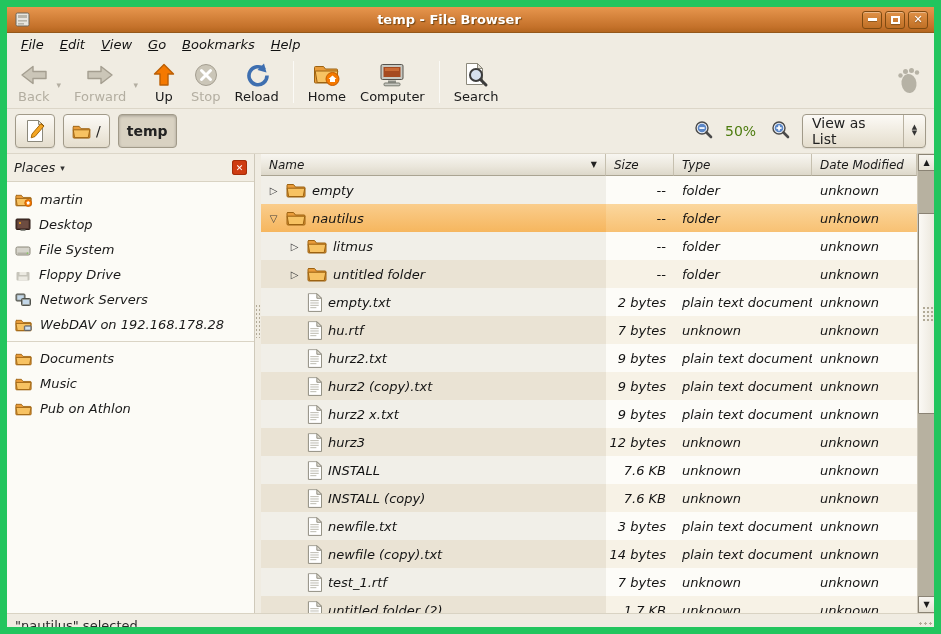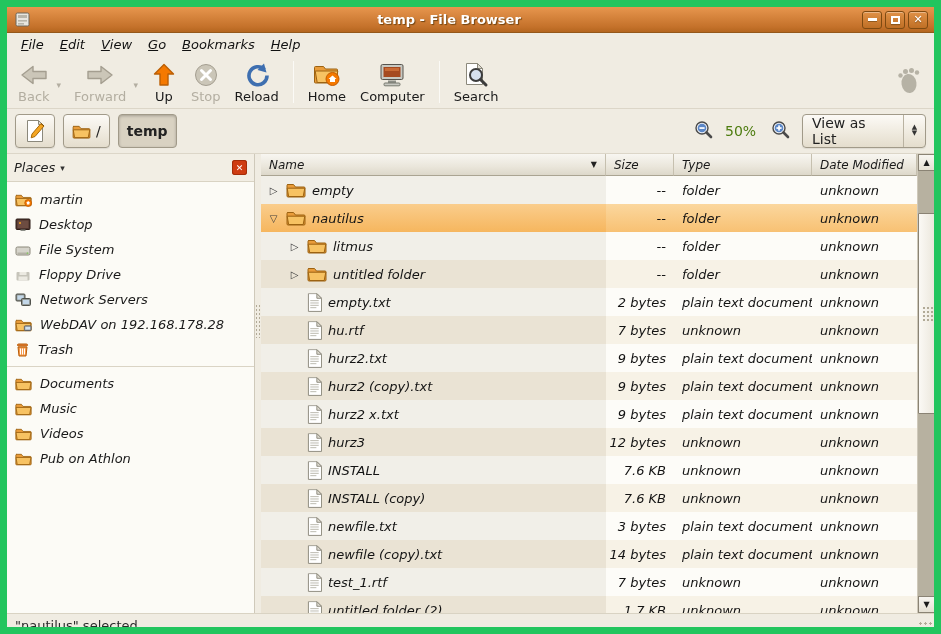--- a/index.html
+++ b/index.html
@@ -330,46 +330,32 @@
           <span>Network Servers</span>
         </div>
         <div class="sb-item">
           <svg width="17" height="14" viewBox="0 0 20 16">
               <use href="#i-folder"></use>
               <rect x="11" y="9" width="8" height="5.5" rx="1" fill="#9aa0a8" stroke="#555b63"></rect>
               <rect x="12.2" y="10.2" width="5.6" height="3.1" fill="#cfe0ee"></rect>
             </svg>
           <span>WebDAV on 192.168.178.28</span>
         </div>
-        <div class="sb-item">
-          <svg width="15" height="15" viewBox="0 0 15 15">
-              <rect x="2.5" y="2" width="10" height="2" rx="1" fill="#e9813a" stroke="#b85c06"></rect>
-              <path d="M3 5 h9 l-1 9 h-7 z" fill="#f59b4e" stroke="#b85c06"></path>
-              <path d="M5.5 6.5 v6 M7.5 6.5 v6 M9.5 6.5 v6" stroke="#fff" stroke-width="1"></path>
-            </svg>
-          <span>Trash</span>
-        </div>
         <div class="sb-sep"></div>
         <div class="sb-item">
           <svg width="17" height="14" viewBox="0 0 20 16">
               <use href="#i-folder"></use>
             </svg>
           <span>Documents</span>
         </div>
         <div class="sb-item">
           <svg width="17" height="14" viewBox="0 0 20 16">
               <use href="#i-folder"></use>
             </svg>
           <span>Music</span>
-        </div>
-        <div class="sb-item">
-          <svg width="17" height="14" viewBox="0 0 20 16">
-              <use href="#i-folder"></use>
-            </svg>
-          <span>Videos</span>
         </div>
         <div class="sb-item">
           <svg width="17" height="14" viewBox="0 0 20 16">
               <use href="#i-folder"></use>
             </svg>
           <span>Pub on Athlon</span>
         </div>
       </div>
     </div>
 

